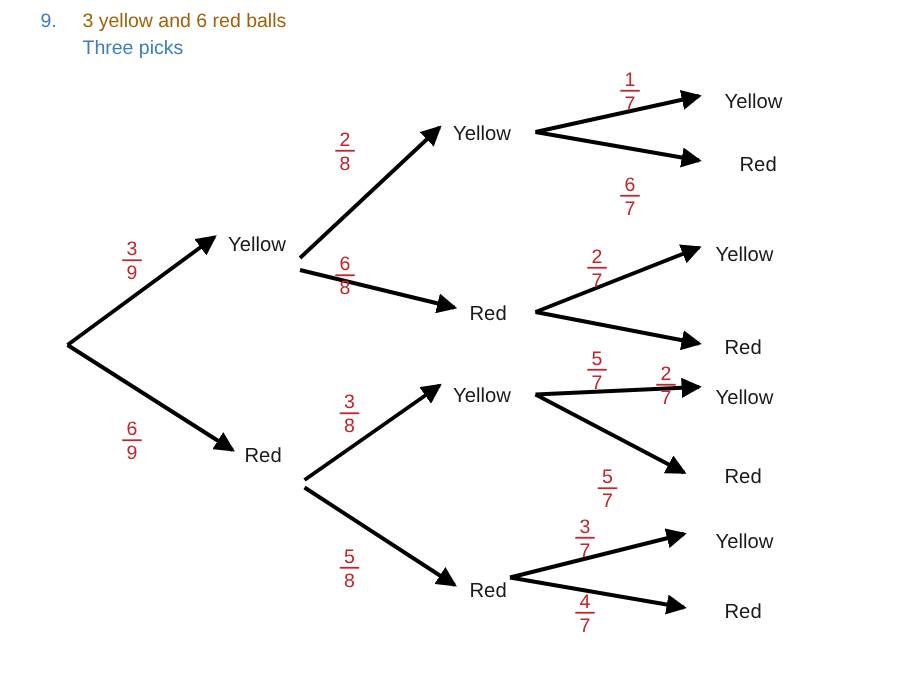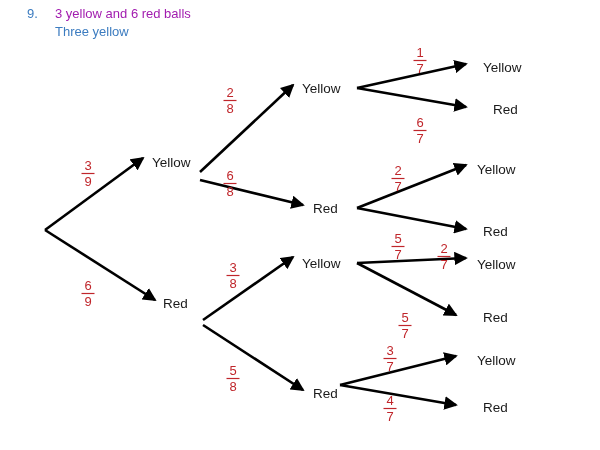--- a/index.html
+++ b/index.html
@@ -32,21 +32,21 @@
     top: 6px;
     font-size: 13px;
     color: #3c7cc0;
     letter-spacing: 0px;
   }
   .q-line1 {
     position: absolute;
     left: 55px;
     top: 6px;
     font-size: 13px;
-    color: #a21caf;
+    color: #a16207;
   }
   .q-line2 {
     position: absolute;
     left: 55px;
     top: 24px;
     font-size: 13px;
     color: #3c7cc0;
   }
   svg#tree {
     position: absolute;
@@ -78,21 +78,21 @@
   }
 </style>
 </head>
 <body>
 
 <div id="stage">
 
   <div class="q-header">
     <span class="q-number">9.</span>
     <span class="q-line1">3 yellow and 6 red balls</span>
-    <span class="q-line2">Three yellow</span>
+    <span class="q-line2">Three picks</span>
   </div>
 
   <svg id="tree" viewBox="0 0 600 450">
     <defs>
       <marker id="arrow" viewBox="0 0 10 10" refX="8.6" refY="5" markerWidth="5.2" markerHeight="5.2" orient="auto-start-reverse">
         <path d="M 0 0 L 10 5 L 0 10 z" fill="#000000"></path>
       </marker>
     </defs>
     <g id="branches">
         <line x1="45" y1="230" x2="143" y2="158" class="branch-line" marker-end="url(#arrow)"></line>

